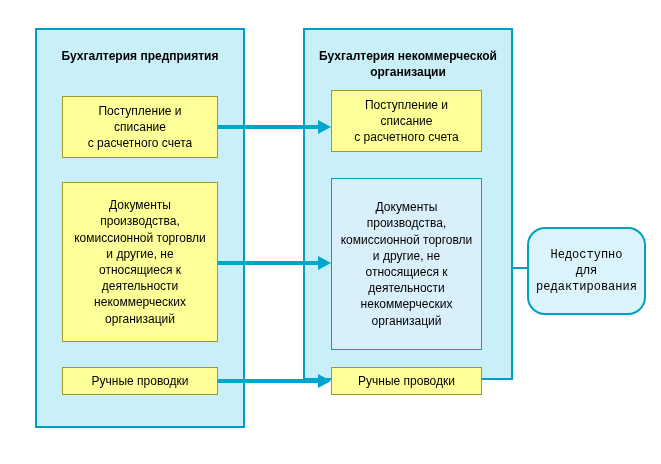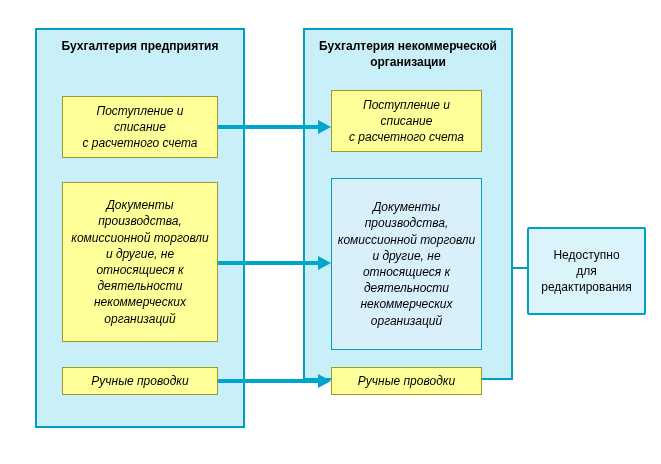--- a/index.html
+++ b/index.html
@@ -25,35 +25,34 @@
     border: 2px solid #00a0c4;
     box-sizing: border-box;
   }
   #left-container  { left: 35px;  top: 28px; width: 210px; height: 400px; }
   #right-container { left: 303px; top: 28px; width: 210px; height: 352px; }
   .container-title {
     text-align: center;
     font-weight: bold;
     font-size: 12px;
     line-height: 1.35;
-    padding-top: 8px;
+    padding-top: 18px;
     white-space: pre-line;
   }
   .box {
     position: absolute;
     box-sizing: border-box;
     display: flex;
     align-items: center;
     justify-content: center;
     text-align: center;
     font-size: 12px;
     line-height: 1.35;
     white-space: pre-line;
     padding: 3px;
-    font-style: italic;
   }
   .yellow  { background: #ffff99; border: 1px solid #9a9a2e; }
   .bluebox { background: #d9f0fb; border: 1px solid #00a0c4; }
 
   
   .b-l1 { left: 25px; top: 66px;  width: 156px; height: 62px; }
   .b-l2 { left: 25px; top: 152px; width: 156px; height: 160px; }
   .b-l3 { left: 25px; top: 337px; width: 156px; height: 28px; }
 
   
@@ -97,28 +96,29 @@
   }
   .callout {
     position: absolute;
     left: 527px;
     top: 227px;
     width: 119px;
     height: 88px;
     box-sizing: border-box;
     background: #dbf4fc;
     border: 2px solid #00a0c4;
-    border-radius: 2px;
+    border-radius: 18px;
     display: flex;
     align-items: center;
     justify-content: center;
     text-align: center;
     font-size: 12px;
     line-height: 1.35;
     white-space: pre-line;
+    font-family: Liberation Mono, monospace;
   }
 </style>
 </head>
 <body>
 
 <div class="canvas">
 
   <div class="container" id="left-container">
     <div class="container-title">Бухгалтерия предприятия</div>
     <div class="box yellow b-l1">Поступление и

